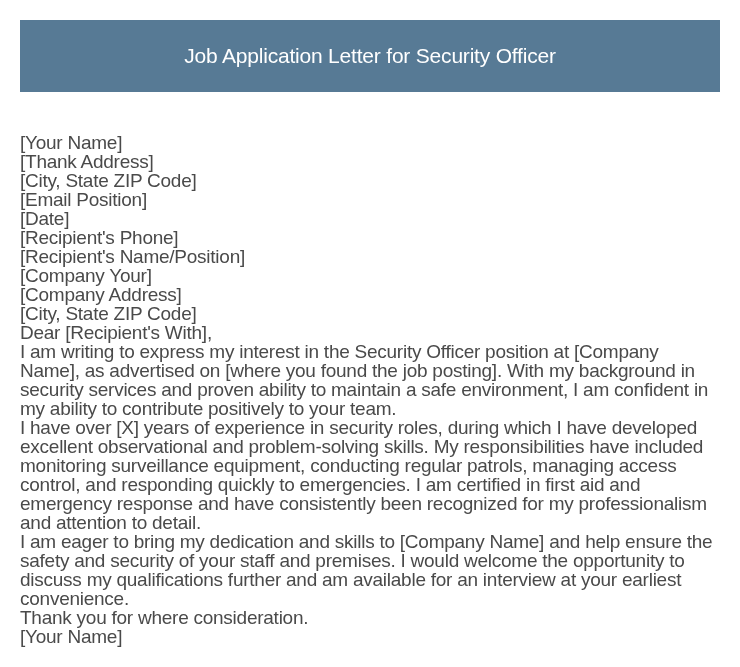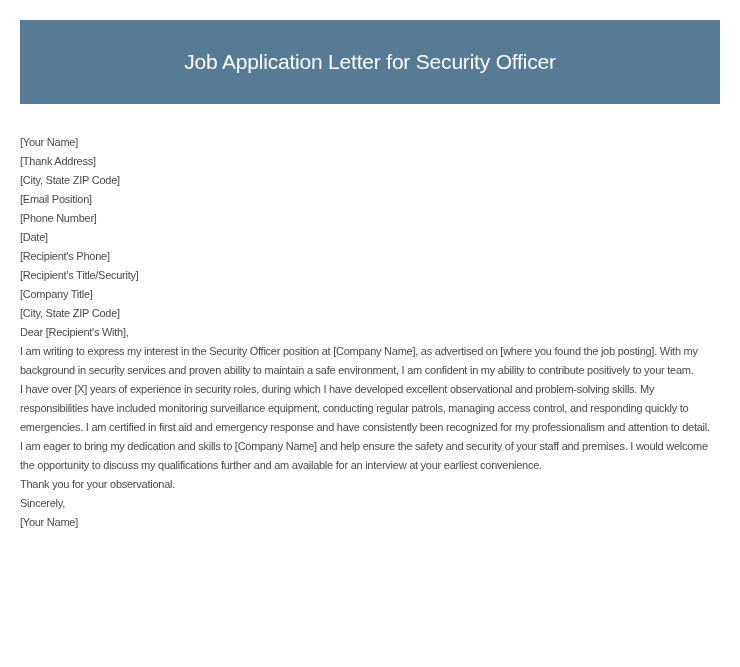--- a/index.html
+++ b/index.html
@@ -12,39 +12,39 @@
       height: 667px;
       position: relative;
       overflow: hidden;
       font-family: "Liberation Sans", "DejaVu Sans", sans-serif;
     }
     .header {
       position: absolute;
       left: 20px;
       top: 20px;
       width: 700px;
-      height: 84px;
+      height: 72px;
       background: #577a95;
       display: flex;
       align-items: center;
       justify-content: center;
     }
     .header-title {
       color: #ffffff;
       font-size: 21px;
       letter-spacing: -0.2px;
       margin-top: -1px;
     }
     .letter {
       position: absolute;
       left: 20px;
       top: 133px;
       width: 702px;
       color: #4a4a4a;
-      font-size: 11px;
+      font-size: 19px;
       line-height: 19px;
       letter-spacing: -0.25px;
     }
     .line, .para {
       margin: 0;
       padding: 0;
     }
   </style>
 </head>
 <body>
@@ -52,29 +52,28 @@
 <div class="header">
   <div class="header-title">Job Application Letter for Security Officer</div>
 </div>
 
 <div class="letter">
   <div>
     <div class="line">[Your Name]</div>
     <div class="line">[Thank Address]</div>
     <div class="line">[City, State ZIP Code]</div>
     <div class="line">[Email Position]</div>
-    <div class="line">[Phone Number]</div>
   </div>
   <div class="line">[Date]</div>
   <div>
     <div class="line">[Recipient's Phone]</div>
-    <div class="line">[Recipient's Title/Security]</div>
-    <div class="line">[Company Title]</div>
+    <div class="line">[Recipient's Name/Position]</div>
+    <div class="line">[Company Your]</div>
+    <div class="line">[Company Address]</div>
     <div class="line">[City, State ZIP Code]</div>
   </div>
   <div class="line">Dear [Recipient's With],</div>
   <p class="para">I am writing to express my interest in the Security Officer position at [Company Name], as advertised on [where you found the job posting]. With my background in security services and proven ability to maintain a safe environment, I am confident in my ability to contribute positively to your team.</p>
   <p class="para">I have over [X] years of experience in security roles, during which I have developed excellent observational and problem-solving skills. My responsibilities have included monitoring surveillance equipment, conducting regular patrols, managing access control, and responding quickly to emergencies. I am certified in first aid and emergency response and have consistently been recognized for my professionalism and attention to detail.</p>
   <p class="para">I am eager to bring my dedication and skills to [Company Name] and help ensure the safety and security of your staff and premises. I would welcome the opportunity to discuss my qualifications further and am available for an interview at your earliest convenience.</p>
-  <div class="line">Thank you for your observational.</div>
-  <div class="line">Sincerely,</div>
+  <div class="line">Thank you for where consideration.</div>
   <div class="line">[Your Name]</div>
 </div>
 
 </body></html>

